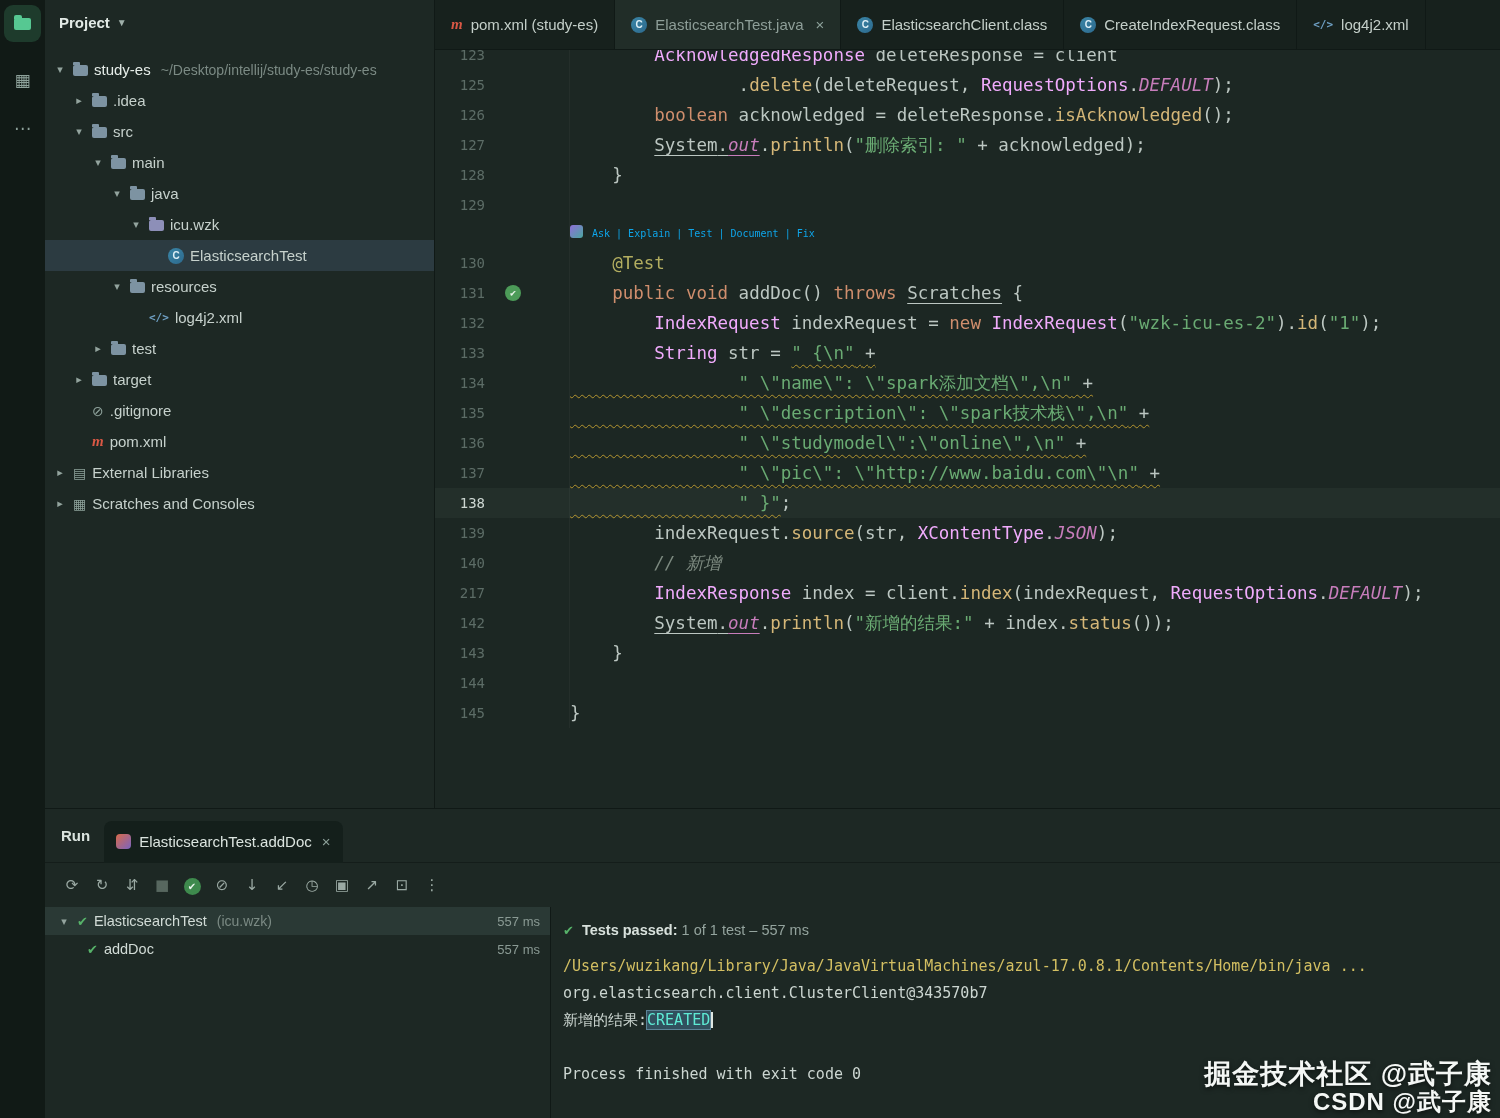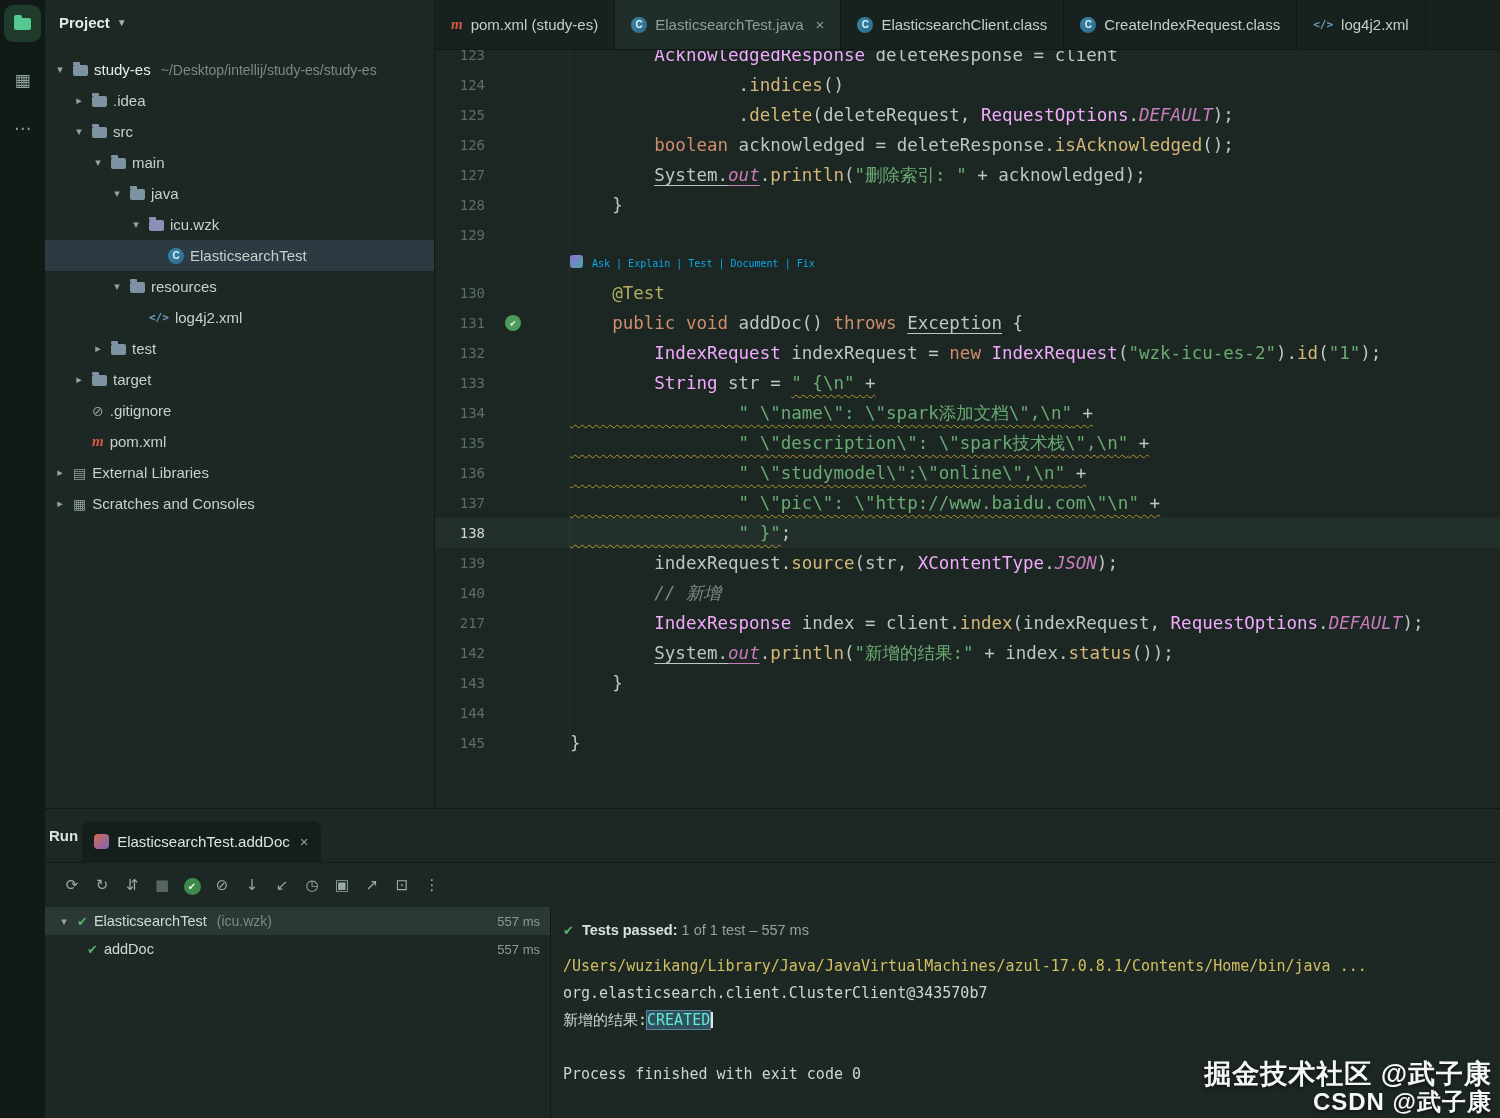--- a/index.html
+++ b/index.html
@@ -56,21 +56,21 @@
   .tk.c{color:#c77dbb;font-style:italic}
   .tk.cm{color:#7d8a80;font-style:italic}
   .tk.an{color:#b3ae60}
   .tk.u{text-decoration:underline;text-underline-offset:4px}
   .tk.wv{text-decoration:underline wavy #b3942f;text-decoration-thickness:1.4px;text-underline-offset:5px;text-decoration-skip-ink:none}
   .ai-ic{display:inline-block;width:13px;height:13px;border-radius:3px;background:linear-gradient(135deg,#8f6fd8,#4aa8a0);margin-right:9px;vertical-align:-1px}
   .erow.inlay .code{font-size:10px;color:#0ea5e9}
 
   
   .runpanel{position:absolute;left:45px;top:808px;width:1455px;height:310px;background:#1d2824;border-top:1px solid #101916}
-  .rtabs{height:54px;display:flex;align-items:center;padding-left:4px;gap:4px;border-bottom:1px solid #141d1a}
+  .rtabs{height:54px;display:flex;align-items:center;padding-left:16px;gap:14px;border-bottom:1px solid #141d1a}
   .rlabel{color:#dbe4df;font-size:15px;font-weight:700}
   .rtab{display:flex;align-items:center;gap:8px;height:42px;margin-top:12px;padding:0 12px;background:#141f1b;border-radius:8px 8px 0 0;color:#dbe4df;font-size:15px}
   .cfgic{width:15px;height:15px;border-radius:4px;background:linear-gradient(135deg,#d86a4a,#7a64c0)}
   .rtab .x{color:#8da19a;margin-left:2px}
   .rtools{height:44px;display:flex;align-items:center;padding-left:12px}
   .ricon{width:30px;text-align:center;color:#9aa9a3;font-size:15px;font-family:"DejaVu Sans",sans-serif}
   .ricon.dim{color:#57675f}
   .ricon.pass span{display:inline-flex;width:17px;height:17px;border-radius:50%;background:#3e8a4d;color:#eaf5ec;font-size:10px;align-items:center;justify-content:center}
   .rcontent{position:absolute;left:0;top:98px;width:1455px;height:212px;display:flex}
   .testpane{width:505px;position:relative}
@@ -212,25 +212,20 @@
     </div>
 
   <div class="editor">
     <div class="elines">
         <div class="erow">
           <div class="gut">123</div>
           <div class="gzone"></div>
           <div class="code"><span class="tk p">        </span><span class="tk ty">AcknowledgedResponse</span><span class="tk p"> </span><span class="tk p">deleteResponse</span><span class="tk p"> = client</span></div>
         </div>
         <div class="erow">
-          <div class="gut">124</div>
-          <div class="gzone"></div>
-          <div class="code"><span class="tk p">                </span><span class="tk p">.</span><span class="tk m">indices</span><span class="tk p">()</span></div>
-        </div>
-        <div class="erow">
           <div class="gut">125</div>
           <div class="gzone"></div>
           <div class="code"><span class="tk p">                </span><span class="tk p">.</span><span class="tk m">delete</span><span class="tk p">(</span><span class="tk p">deleteRequest</span><span class="tk p">, </span><span class="tk ty">RequestOptions</span><span class="tk p">.</span><span class="tk c">DEFAULT</span><span class="tk p">);</span></div>
         </div>
         <div class="erow">
           <div class="gut">126</div>
           <div class="gzone"></div>
           <div class="code"><span class="tk p">        </span><span class="tk kw">boolean</span><span class="tk p"> </span><span class="tk p">acknowledged = deleteResponse.</span><span class="tk m">isAcknowledged</span><span class="tk p">();</span></div>
         </div>
         <div class="erow">
@@ -256,21 +251,21 @@
         <div class="erow">
           <div class="gut">130</div>
           <div class="gzone"></div>
           <div class="code"><span class="tk p">    </span><span class="tk an">@Test</span></div>
         </div>
         <div class="erow">
           <div class="gut">131</div>
           <div class="gzone">
             <span class="runic">✔</span>
           </div>
-          <div class="code"><span class="tk p">    </span><span class="tk kw">public</span><span class="tk p"> </span><span class="tk kw">void</span><span class="tk p"> addDoc() </span><span class="tk kw">throws</span><span class="tk p"> </span><span class="tk p u">Exception</span><span class="tk p"> {</span></div>
+          <div class="code"><span class="tk p">    </span><span class="tk kw">public</span><span class="tk p"> </span><span class="tk kw">void</span><span class="tk p"> addDoc() </span><span class="tk kw">throws</span><span class="tk p"> </span><span class="tk p u">Scratches</span><span class="tk p"> {</span></div>
         </div>
         <div class="erow">
           <div class="gut">132</div>
           <div class="gzone"></div>
           <div class="code"><span class="tk p">        </span><span class="tk ty">IndexRequest</span><span class="tk p"> indexRequest = </span><span class="tk kw">new</span><span class="tk p"> </span><span class="tk ty">IndexRequest</span><span class="tk p">(</span><span class="tk s">"wzk-icu-es-2"</span><span class="tk p">).</span><span class="tk m">id</span><span class="tk p">(</span><span class="tk s">"1"</span><span class="tk p">);</span></div>
         </div>
         <div class="erow">
           <div class="gut">133</div>
           <div class="gzone"></div>
           <div class="code"><span class="tk p">        </span><span class="tk ty">String</span><span class="tk p"> str = </span><span class="tk s wv">" {\n"</span><span class="tk p wv"> +</span></div>

